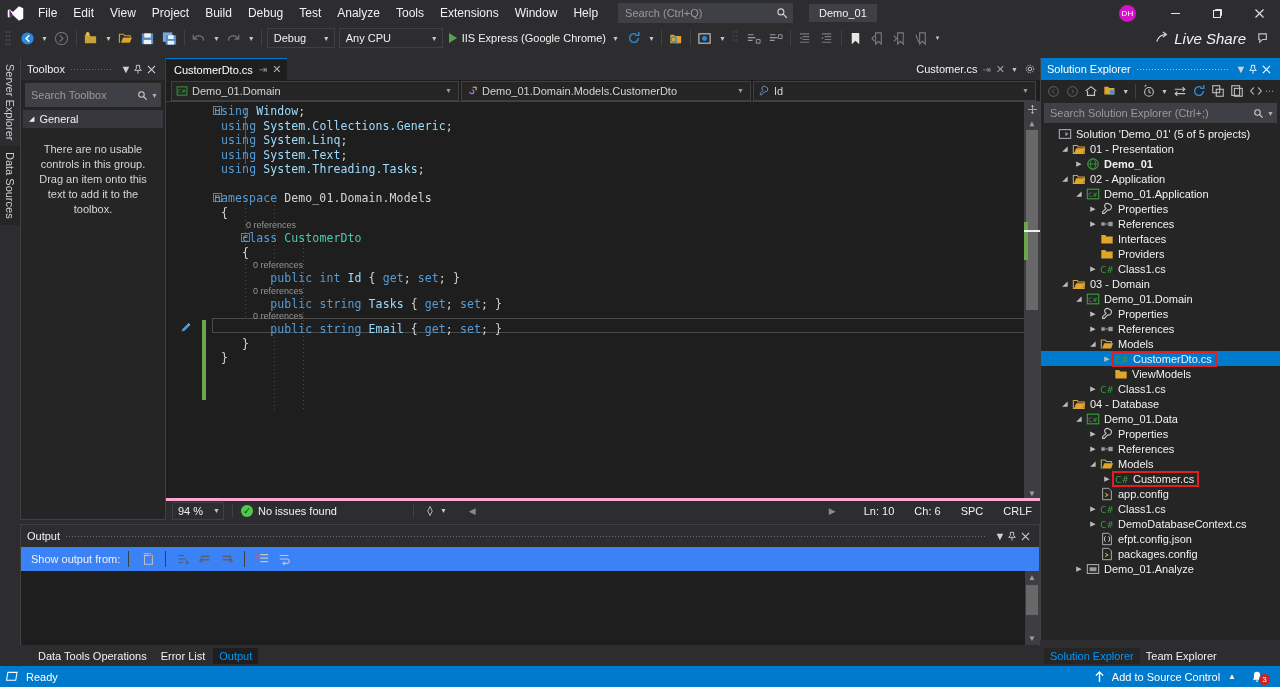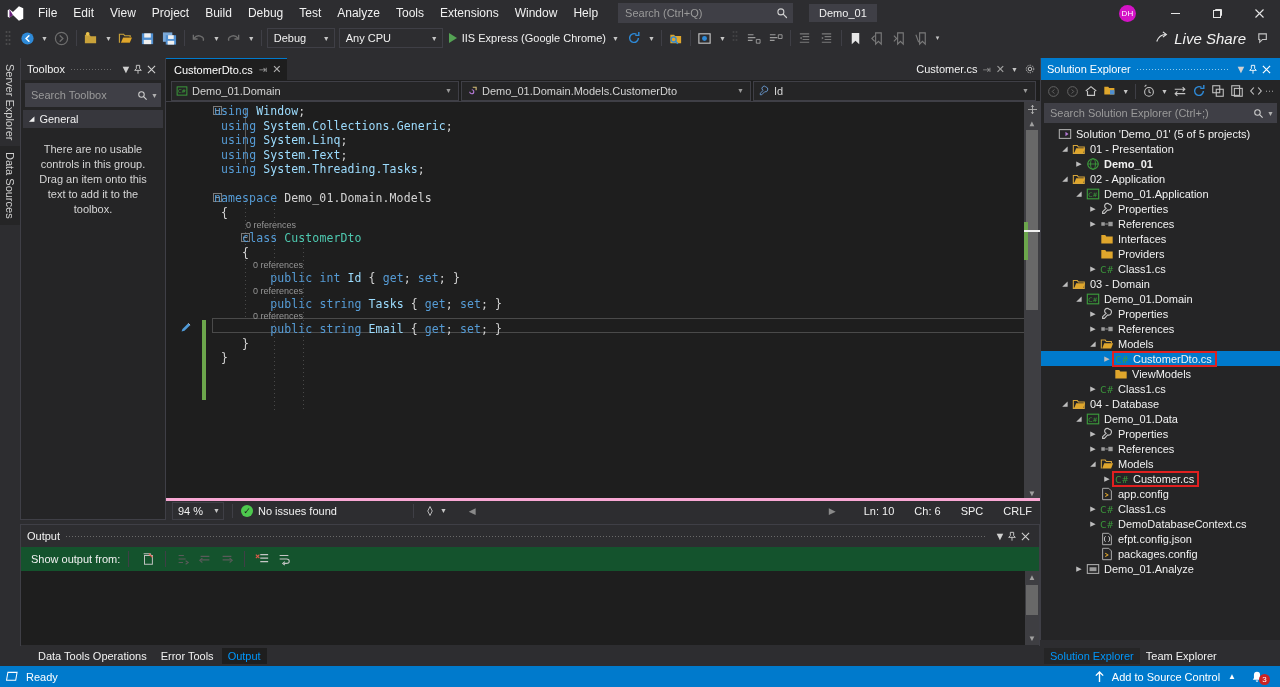--- a/index.html
+++ b/index.html
@@ -181,21 +181,21 @@
     justify-content: center; margin-right: 5px;
   }
 
   
   .outpanel {
     position: absolute; left: 20px; top: 524px; width: 1020px; height: 122px;
     background: #252526; border: 1px solid #3f3f46;
   }
   .out-toolbar {
     height: 24px; display: flex; align-items: center; padding: 0 4px 0 10px;
-    background: #14532d; font-size: 11px; color: #f1f1f1;
+    background: #3b82f6; font-size: 11px; color: #f1f1f1;
   }
   .out-combo {
     height: 20px; width: 240px; border: 1px solid #3f3f46; background: #2d2d30;
     display: flex; align-items: center; padding: 0 3px 0 6px; font-size: 11px;
     color: #f1f1f1; margin-left: 6px;
   }
   .out-body { height: 74px; background: #1e1e1e; position: relative; }
   .out-hscroll { height: 14px; background: #2d2d30; display: flex; align-items: center; justify-content: space-between; padding: 0 2px; }
 
   
@@ -776,21 +776,21 @@
       </div>
     </div>
     <div class="out-hscroll">
       <span style="color:#a0a0a0;font-size:8px">◀</span>
       <span style="color:#a0a0a0;font-size:8px">▶</span>
     </div>
   </div>
 
   <div class="bottom-tabs">
     <div class="btab">Data Tools Operations</div>
-    <div class="btab">Error Tools</div>
+    <div class="btab">Error List</div>
     <div class="btab active">Output</div>
   </div>
 
   <div class="solexp">
     <div class="se-head">
       <span>Solution Explorer</span>
       <span class="se-dotted"></span>
       <span class="phbtn">▼</span>
       <span class="phbtn">
         <svg width="10" height="11" viewBox="0 0 12 12">

